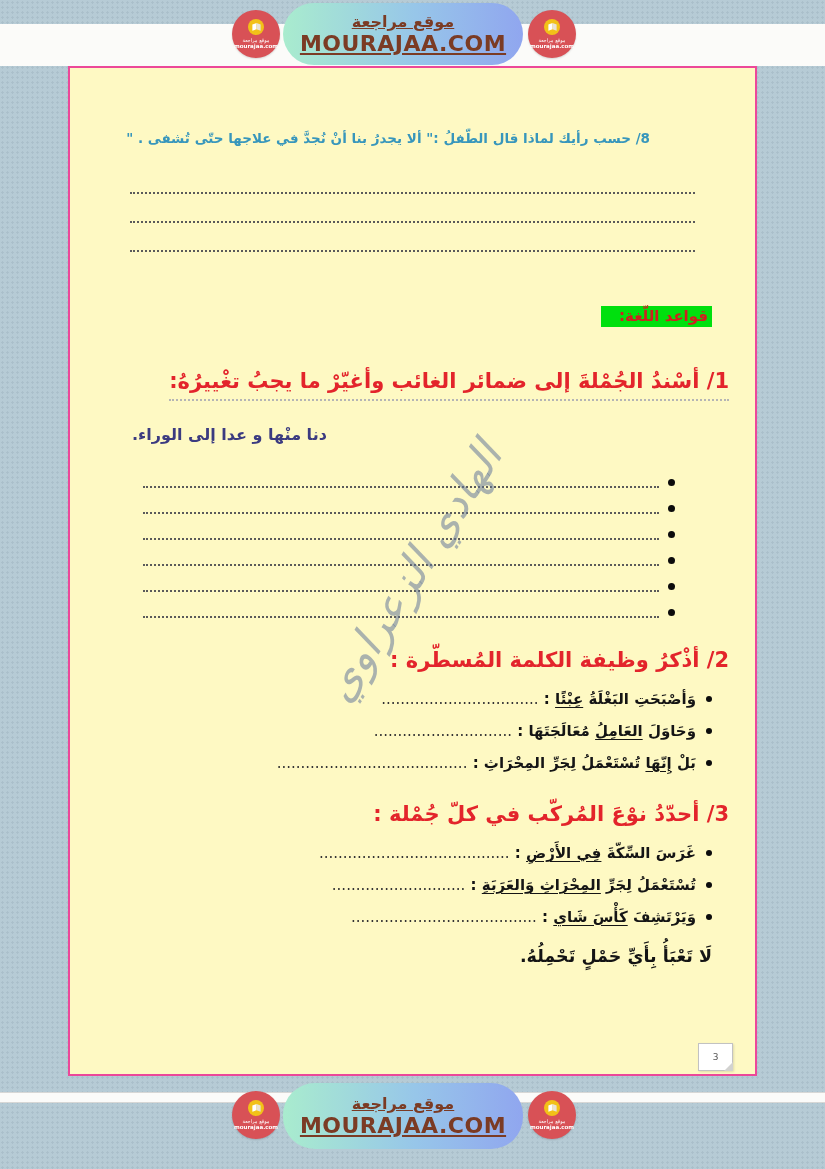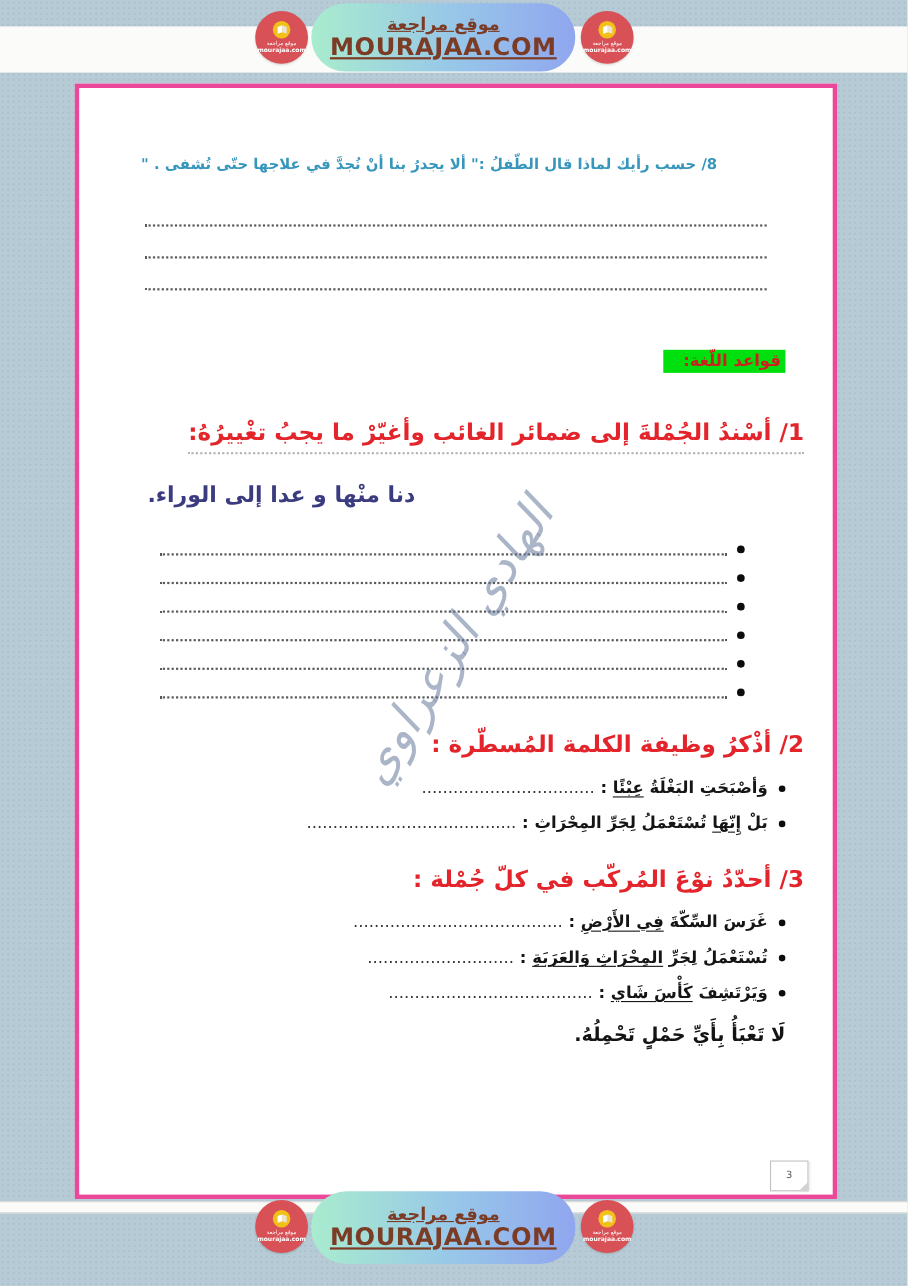--- a/index.html
+++ b/index.html
@@ -32,34 +32,34 @@
   .logo-circle .yellow{width:16px;height:16px;border-radius:50%;background:#f2c118;
     display:flex;align-items:center;justify-content:center;margin-bottom:2px;}
   .logo-l1{font-size:5px;line-height:6px;}
   .logo-l2{font-size:5.5px;line-height:7px;font-weight:bold;}
   .lc-h-left{left:232px;top:10px;}
   .lc-h-right{left:528px;top:10px;}
   .lc-f-left{left:232px;top:1091px;}
   .lc-f-right{left:528px;top:1091px;}
   
   .paper{
-    position:absolute;left:68px;top:76px;width:685px;height:1006px;
-    background:#ffffff;border:4px solid #ec4899;direction:rtl;z-index:1;
+    position:absolute;left:68px;top:66px;width:685px;height:1006px;
+    background:#fef9c3;border:2px solid #ec4899;direction:rtl;z-index:1;
   }
   .q8{margin:60px 105px 0 38px;color:#3796bc;font-weight:bold;font-size:13.5px;
       line-height:1.55;text-align:right;}
   .answer-block{margin:16px 60px 0 60px;}
   .answer-line{height:27px;border-bottom:2px dotted #5a5a5a;}
   .heading-wrap{margin:54px 43px 0 0;text-align:right;}
   .section-heading{display:inline-block;background:#00e00e;color:#cf2020;
       font-weight:bold;font-size:15px;padding:1px 4px 2px 18px;}
   .q{color:#e3242b;font-weight:bold;font-size:21px;text-align:right;margin:0 26px 0 0;}
   .q1-wrap{margin-top:42px;}
   .q1-inner{display:inline-block;border-bottom:2px dotted #b5b5b5;padding-bottom:6px;}
-  .q1-sentence{margin:24px 0 0 62px;text-align:left;color:#3b3b80;font-weight:bold;font-size:20px;}
+  .q1-sentence{margin:24px 0 0 62px;text-align:left;color:#3b3b80;font-weight:bold;font-size:16px;}
   .bullet-lines{margin:18px 80px 0 73px;}
   .rule-row{display:flex;align-items:flex-end;height:26px;}
   .rule-row .bdot{width:7px;height:7px;border-radius:50%;background:#0c0c0c;margin:0 0 2px 0;flex:none;}
   .rule-row .rule{flex:1;border-bottom:2px dotted #5a5a5a;margin-right:9px;}
   .items{margin:14px 43px 0 0;padding-left:33px;}
   .item-row{margin-top:6px;color:#151515;font-weight:bold;font-size:15px;line-height:26px;text-align:right;}
   .item-row .bdot{display:inline-block;width:6px;height:6px;border-radius:50%;background:#0c0c0c;
       vertical-align:middle;margin-left:10px;}
   .item-row .u{text-decoration:underline;text-underline-offset:3px;}
   .item-dots{color:#333;letter-spacing:1px;font-weight:normal;}
@@ -159,20 +159,21 @@
     <div class="rule-row">
         <span class="bdot"></span>
         <span class="rule"></span>
       </div>
   </div>
 
   <div class="q q2">2/ أذْكرُ وظيفة الكلمة المُسطّرة :</div>
 
   <div class="items">
     <div class="item-row"><span class="bdot"></span><span>وَأصْبَحَتِ البَغْلَةُ </span><span class="u">عِبْئًا</span><span> : </span><span class="item-dots">.................................</span></div>
+    <div class="item-row"><span class="bdot"></span><span>وَحَاوَلَ </span><span class="u">العَامِلُ</span><span> مُعَالَجَتَهَا : </span><span class="item-dots">.............................</span></div>
     <div class="item-row"><span class="bdot"></span><span>بَلْ </span><span class="u">إِنّهَا</span><span> تُسْتَعْمَلُ لِجَرِّ المِحْرَاثِ : </span><span class="item-dots">........................................</span></div>
   </div>
 
   <div class="q q3">3/ أحدّدُ نوْعَ المُركّب في كلّ جُمْلة :</div>
 
   <div class="items">
     <div class="item-row"><span class="bdot"></span><span>غَرَسَ السِّكّةَ </span><span class="u">فِي الأَرْضِ</span><span> : </span><span class="item-dots">........................................</span></div>
     <div class="item-row"><span class="bdot"></span><span>تُسْتَعْمَلُ لِجَرِّ </span><span class="u">المِحْرَاثِ وَالعَرَبَةِ</span><span> : </span><span class="item-dots">............................</span></div>
     <div class="item-row"><span class="bdot"></span><span>وَيَرْتَشِفَ </span><span class="u">كَأْسَ شَاي</span><span> : </span><span class="item-dots">.......................................</span></div>
   </div>

